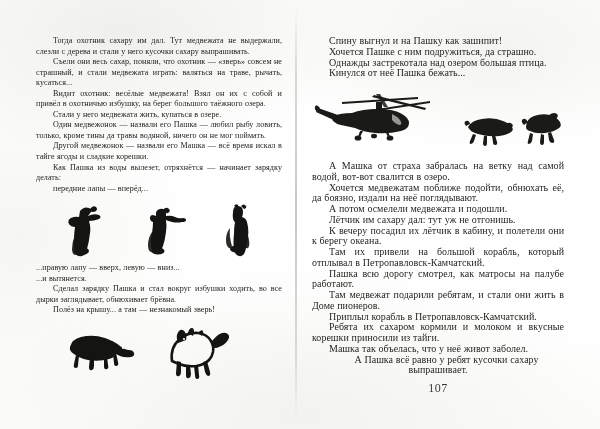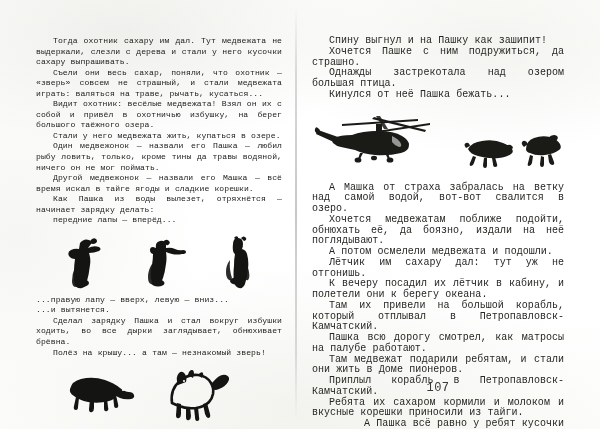--- a/index.html
+++ b/index.html
@@ -6,21 +6,21 @@
     margin: 0;
     padding: 0;
     background: #ffffff;
   }
   .page-scan {
     position: relative;
     width: 600px;
     height: 429px;
     background: #d946ef;
     overflow: hidden;
-    font-family: Liberation Mono, monospace;
+    font-family: Liberation Serif, serif;
     color: #1a1a1a;
     box-sizing: border-box;
   }
   
   .paper-tone {
     position: absolute;
     inset: 0;
     background:
       radial-gradient(ellipse 60% 40% at 20% 8%, rgba(228,228,224,0.55), rgba(255,255,255,0) 70%),
       radial-gradient(ellipse 50% 35% at 82% 12%, rgba(231,231,226,0.45), rgba(255,255,255,0) 70%),
@@ -62,21 +62,21 @@
     color: #22221f;
     -webkit-font-smoothing: none;
   }
   .column.right .para {
     font-size: 10px;
     line-height: 10.75px;
     letter-spacing: 0.02px;
     color: #262622;
   }
   .para.noindent { text-indent: 0; }
-  .para:last-child { text-align: right; }
+  .para:last-child { text-align: center; }
 
   .figure {
     position: relative;
     width: 100%;
   }
   .figure svg { display: block; }
 
   .fig-exercise { height: 58px; margin: 7px 0 4px 0; }
   .fig-animals  { height: 56px; margin: 9px 0 0 0; }
   .fig-heli     { height: 64px; margin: 10px 0 8px 0; }
@@ -247,17 +247,18 @@
     <p class="para">А Машка от страха забралась на ветку над самой водой, вот-вот свалится в озеро.</p>
     <p class="para">Хочется медвежатам поближе подойти, обнюхать её, да боязно, издали на неё поглядывают.</p>
     <p class="para">А потом осмелели медвежата и подошли.</p>
     <p class="para">Лётчик им сахару дал: тут уж не отгонишь.</p>
     <p class="para">К вечеру посадил их лётчик в кабину, и полетели они к берегу океана.</p>
     <p class="para">Там их привели на большой корабль, который отплывал в Петропавловск-Камчатский.</p>
     <p class="para">Пашка всю дорогу смотрел, как матросы на палубе работают.</p>
     <p class="para">Там медвежат подарили ребятам, и стали они жить в Доме пионеров.</p>
     <p class="para">Приплыл корабль в Петропавловск-Камчатский.</p>
     <p class="para">Ребята их сахаром кормили и молоком и вкусные корешки приносили из тайги.</p>
+    <p class="para">Машка так объелась, что у неё живот заболел.</p>
     <p class="para">А Пашка всё равно у ребят кусочки сахару выпрашивает.</p>
   </div>
 
   <div class="page-number">107</div>
 </div>
 
 </body></html>

